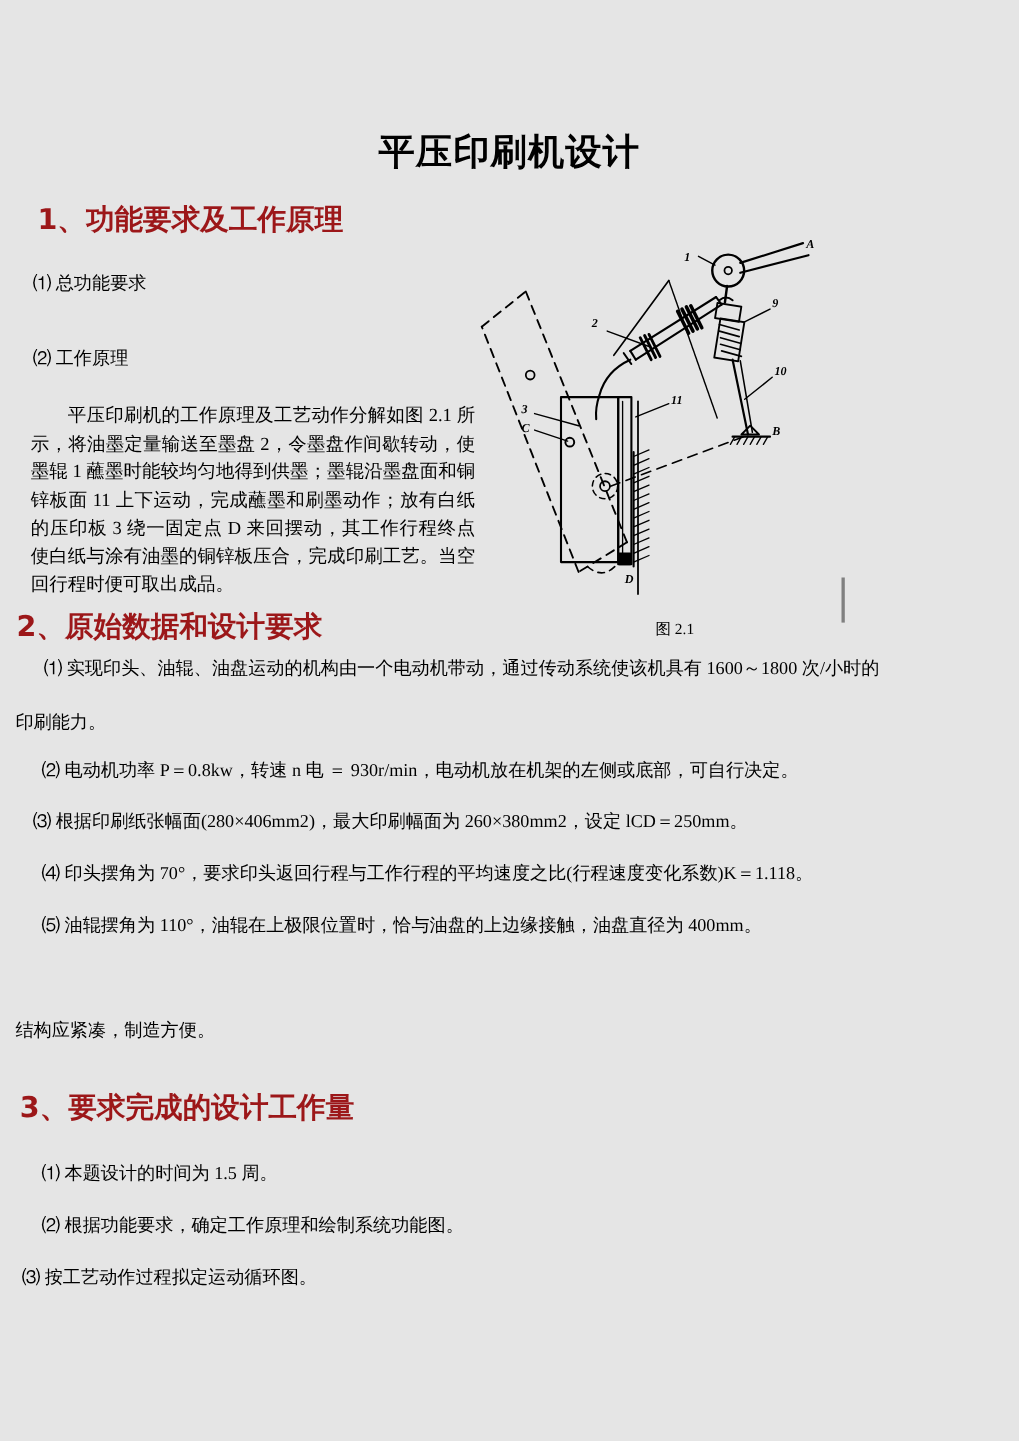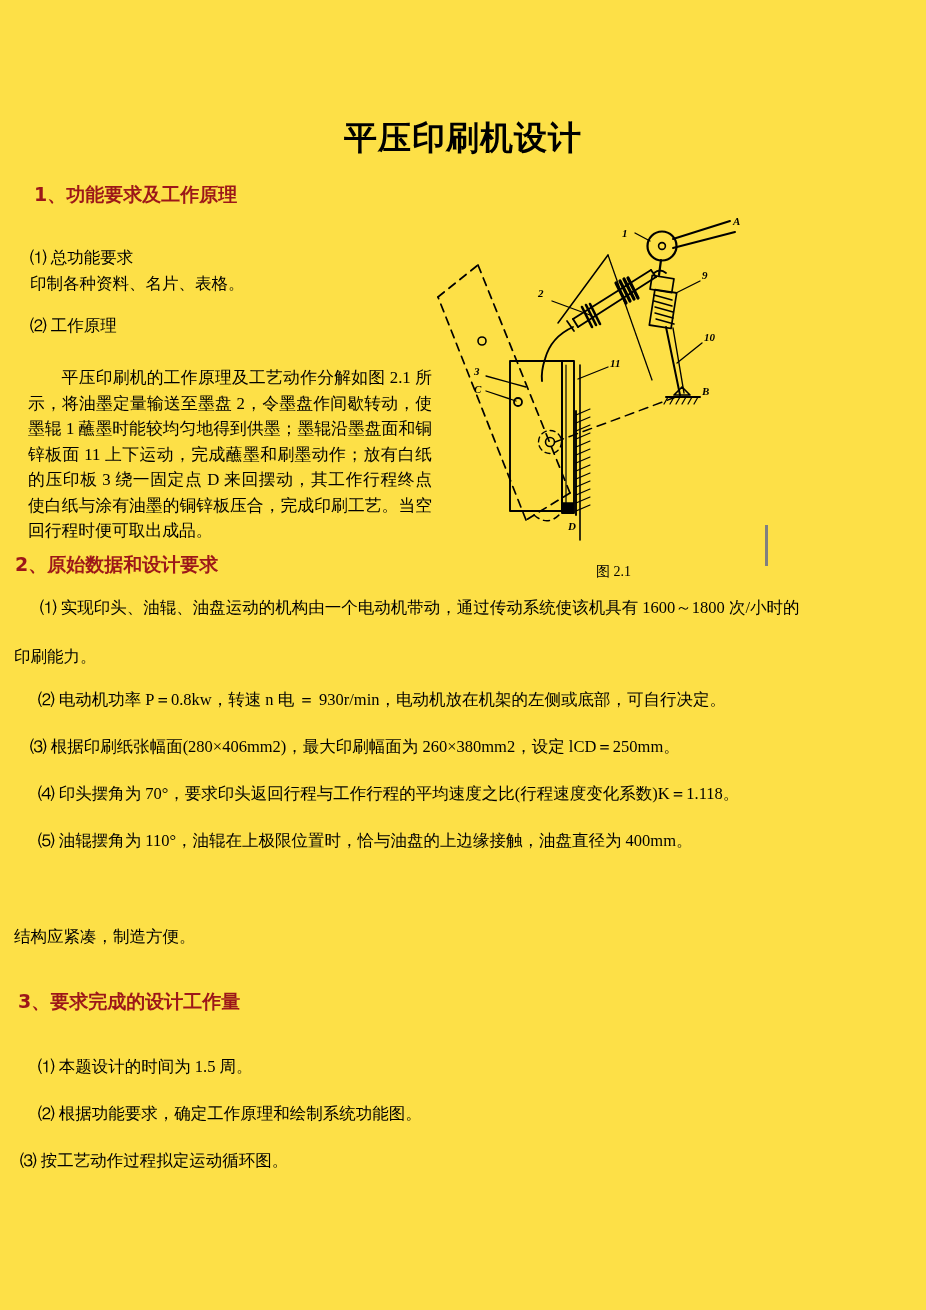--- a/index.html
+++ b/index.html
@@ -12,21 +12,21 @@
     height: 1310px;
     position: relative;
     font-family: "Liberation Serif", "DejaVu Serif", serif;
     color: #000000;
     overflow: hidden;
   }
   .page {
     position: relative;
     width: 926px;
     height: 1310px;
-    background: #fde047;
+    background: #e5e5e5;
   }
 
   
   .doc-title {
     position: absolute;
     left: 0;
     top: 120px;
     width: 926px;
     text-align: center;
     font-family: "DejaVu Sans", "Liberation Sans", sans-serif;
@@ -35,21 +35,21 @@
     letter-spacing: 1px;
     color: #000000;
     line-height: 1.1;
   }
 
   
   .sec-heading {
     position: absolute;
     font-family: "DejaVu Sans", "Liberation Sans", sans-serif;
     font-weight: bold;
-    font-size: 19px;
+    font-size: 26px;
     color: #9C1719;
     letter-spacing: 0px;
     white-space: nowrap;
   }
   #sec1-heading { left: 34px; top: 182px; }
   #sec2-heading { left: 15px; top: 552px; }
   #sec3-heading { left: 18px; top: 989px; }
 
   
   .body-text {
@@ -139,21 +139,20 @@
 <body>
 
 <div class="page">
 
   <div class="doc-title">平压印刷机设计</div>
 
   <div class="sec-heading" id="sec1-heading">1、功能要求及工作原理</div>
 
   <div class="body-text" id="p-func-req">⑴ 总功能要求</div>
 
-  <div class="body-text" id="p-func-body">印制各种资料、名片、表格。</div>
 
   <div class="body-text" id="p-principle">⑵ 工作原理</div>
 
   <div class="para-block" id="p-main-desc">平压印刷机的工作原理及工艺动作分解如图 2.1 所示，将油墨定量输送至墨盘 2，令墨盘作间歇转动，使墨辊 1 蘸墨时能较均匀地得到供墨；墨辊沿墨盘面和铜锌板面 11 上下运动，完成蘸墨和刷墨动作；放有白纸的压印板 3 绕一固定点 D 来回摆动，其工作行程终点使白纸与涂有油墨的铜锌板压合，完成印刷工艺。当空回行程时便可取出成品。</div>
 
   <div class="figure-wrap">
     <svg width="350" height="345" viewBox="0 0 350 345" xmlns="http://www.w3.org/2000/svg">
       <g fill="none" stroke="#000000" stroke-width="1.6" stroke-linecap="round" stroke-linejoin="round">
 
         <circle cx="232" cy="31" r="14.5" stroke-width="2.2"></circle>

